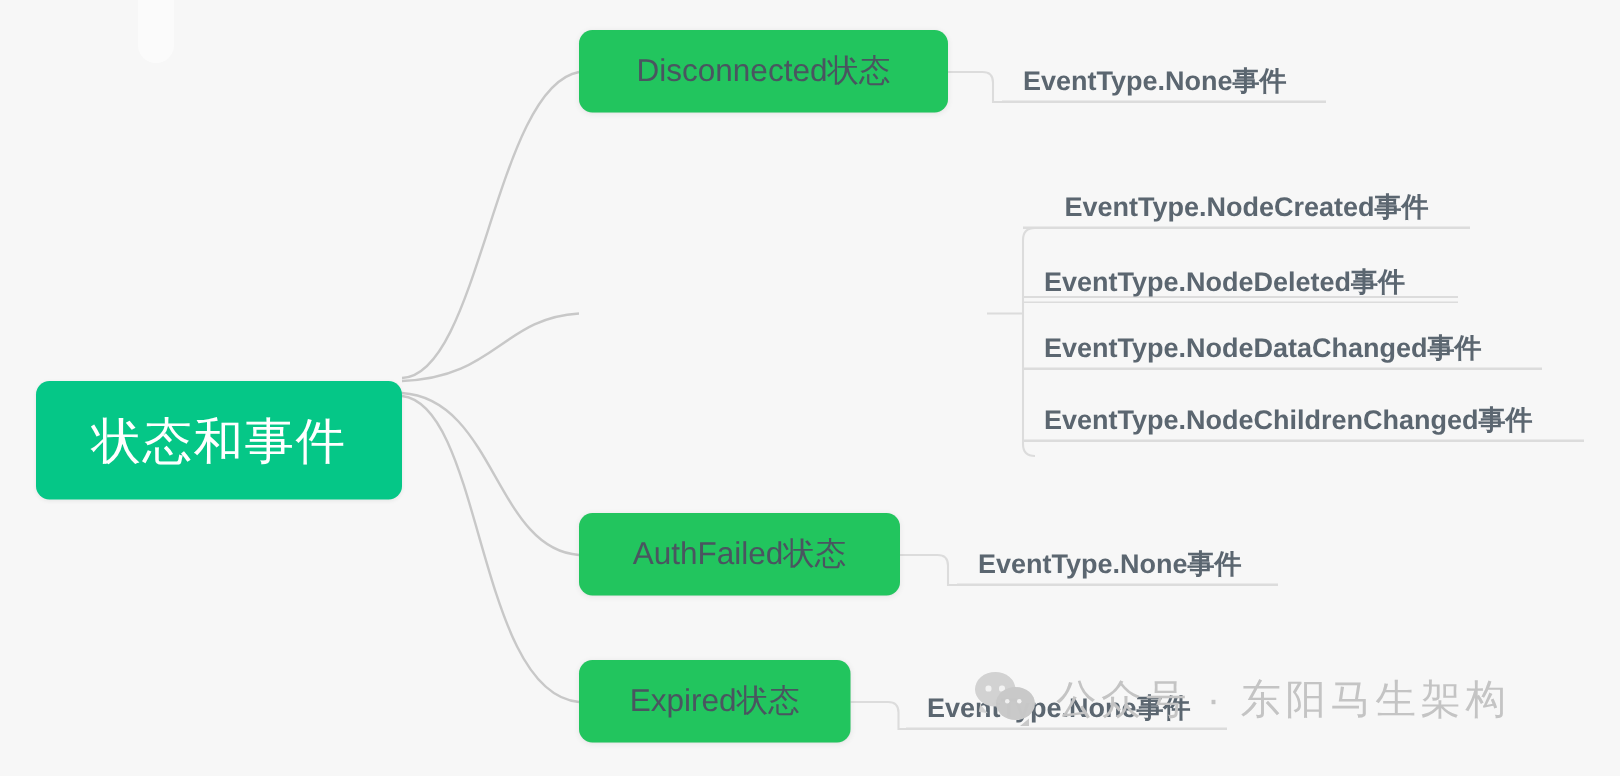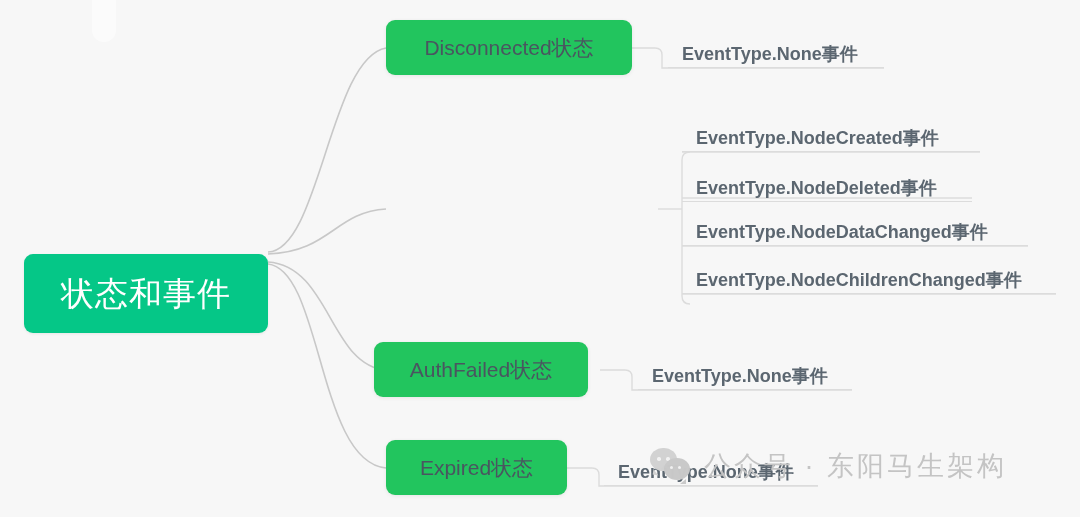--- a/index.html
+++ b/index.html
@@ -86,21 +86,21 @@
   }
   .branch-label {
     color: #4a5560;
     font-size: 21px;
     line-height: 1;
     white-space: nowrap;
   }
 
   #branch-0 { left: 386px; top: 20px;  width: 246px; height: 55px; }
   #branch-1 { left: 386px; top: 181px; width: 272px; height: 55px; }
-  #branch-2 { left: 374px; top: 342px; width: 214px; height: 55px; }
+  #branch-2 { left: 386px; top: 342px; width: 214px; height: 55px; }
   #branch-3 { left: 386px; top: 440px; width: 181px; height: 55px; }
 
   
   .leaf-node {
     position: absolute;
     display: flex;
     align-items: flex-end;
     box-sizing: border-box;
     border-bottom: 1.4px solid #dcdcdc;
     padding: 0 14px 4px 14px;
@@ -108,21 +108,21 @@
   }
   .leaf-label {
     color: #5b6670;
     font-size: 18px;
     line-height: 1;
     white-space: nowrap;
     font-weight: bold;
   }
 
   #leaf-0-0 { left: 668px; top: 30px;  width: 216px; }
-  #leaf-1-0 { left: 682px; top: 114px; width: 298px; }
+  #leaf-1-0 { left: 682px; top: 114px; width: 298px; justify-content: center; }
   #leaf-1-1 { left: 682px; top: 164px; width: 290px; }
   #leaf-1-2 { left: 682px; top: 208px; width: 346px; }
   #leaf-1-3 { left: 682px; top: 256px; width: 374px; }
   #leaf-2-0 { left: 638px; top: 352px; width: 214px; }
   #leaf-3-0 { left: 604px; top: 448px; width: 214px; }
 
   
   .watermark {
     position: absolute;
     left: 650px;

